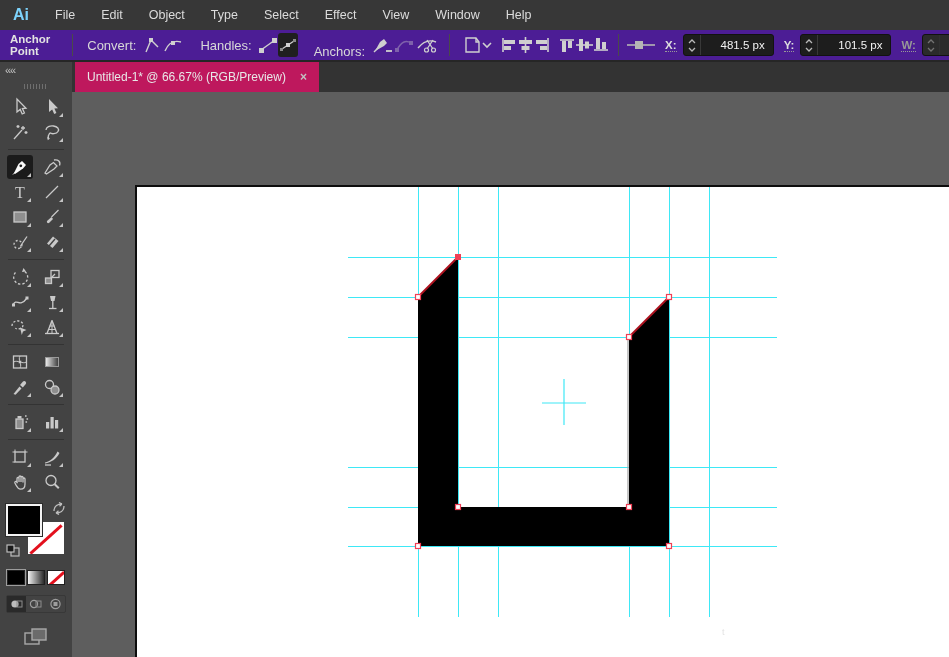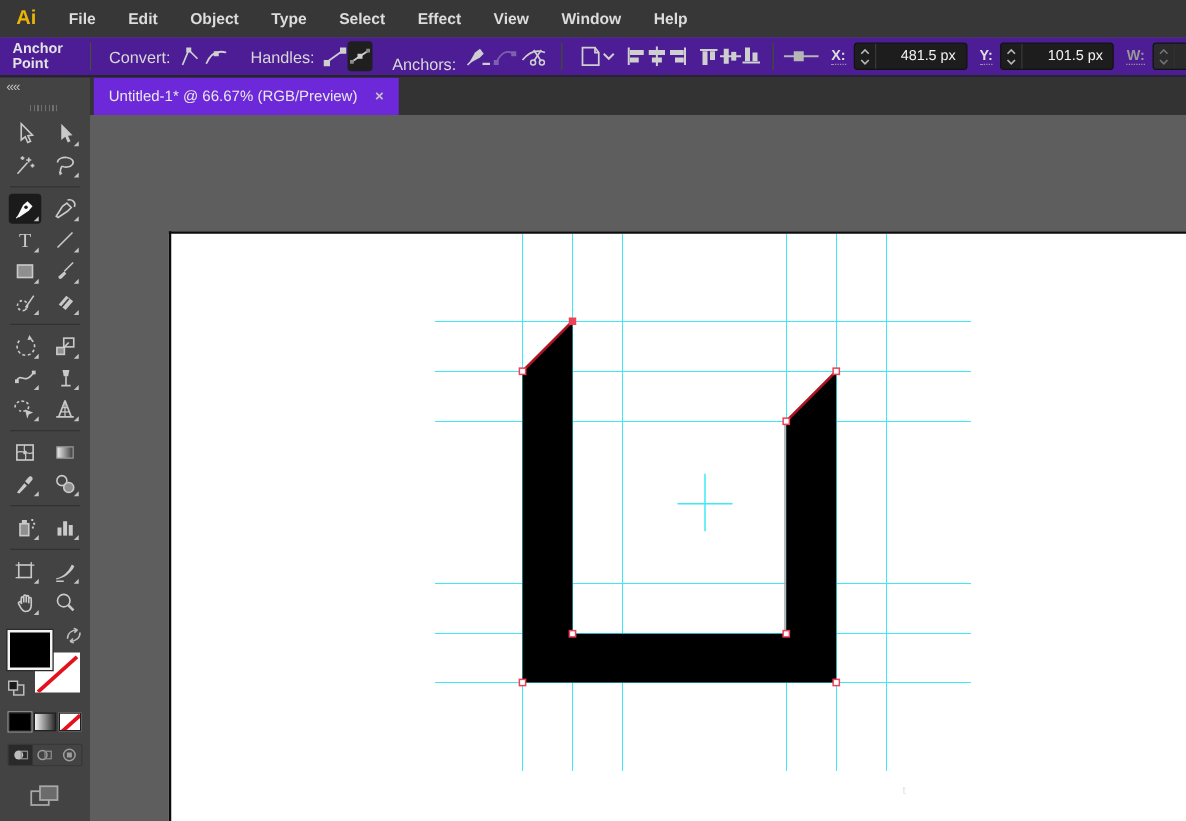--- a/index.html
+++ b/index.html
@@ -3,22 +3,22 @@
 <meta charset="utf-8">
 <style>
   * { margin:0; padding:0; box-sizing:border-box; }
   html,body { width:949px; height:657px; overflow:hidden; background:#5e5e5e;
               font-family:"Liberation Sans", sans-serif; }
   .app { position:relative; width:949px; height:657px; }
 
   
   .menubar { position:absolute; left:0; top:0; width:949px; height:30px;
              background:#373737; display:flex; align-items:center; z-index:5; }
-  .logo { width:42px; text-align:center; color:#eab308; font-size:16px; font-weight:bold; }
-  .menus { display:flex; height:100%; align-items:flex-start;font-weight:bold; }
+  .logo { width:42px; text-align:center; color:#7dd3fc; font-size:16px; font-weight:bold; }
+  .menus { display:flex; height:100%; align-items:flex-start; }
   .menu-item { padding:0 13px; color:#dcdcdc; font-size:12.5px; line-height:30px; cursor:default; }
   .mb-right { position:absolute; left:452px; top:0; height:30px; display:flex; align-items:center; gap:13px; }
   .mb-sep { width:1px; height:16px; background:#4d4d4d; }
   .badge { width:21px; height:20px; background:#6d6d6d; border-radius:3px; color:#f0f0f0;
            font-size:11px; display:flex; align-items:center; justify-content:center; }
   .icon-btn { display:flex; align-items:center; }
 
   
   .controlbar { position:absolute; left:0; top:30px; width:949px; height:32px;
                 background:#4c1d95; border-bottom:2px solid #262626;
@@ -77,21 +77,21 @@
   .cm-none { position:relative; background:#fff; overflow:hidden; }
   .cm-none::after, .none-slash::after { content:""; position:absolute; left:-3px; right:-3px; top:50%;
                  height:3px; background:#e3101d; transform:rotate(-42deg); }
   .draw-modes { display:flex; width:60px; margin:10px auto 0; border:1px solid #383838; border-radius:2px; }
   .dm-btn { width:20px; height:16px; display:flex; align-items:center; justify-content:center; }
   .dm-btn.active { background:#2a2a2a; }
   .screen-mode { width:64px; margin:14px auto 0; display:flex; justify-content:center; }
 
   
   .tabbar { position:absolute; left:72px; top:62px; width:877px; height:30px; background:#333333; z-index:3; }
-  .tab { margin-left:3px; height:30px; background:#6d28d9; display:inline-flex; align-items:center;
+  .tab { margin-left:3px; height:30px; background:#be185d; display:inline-flex; align-items:center;
          padding:0 12px; color:#e8e8e8; font-size:12px; gap:14px; }
   .tab-close { color:#c2c2c2; font-size:12px; font-weight:bold; }
 
   .canvas { position:absolute; left:72px; top:92px; width:877px; height:565px; background:#5e5e5e; }
   .artboard { position:absolute; left:63px; top:93px; width:814px; height:472px; background:#ffffff;
               border-left:2px solid #0d0d0d; border-top:2px solid #0d0d0d; }
   .overlay { position:absolute; left:0; top:0; width:877px; height:565px; }
   .artifact { position:absolute; left:650px; top:535px; color:#c9c9c9; font-size:9px; opacity:.55; }
 </style>
 </head>

